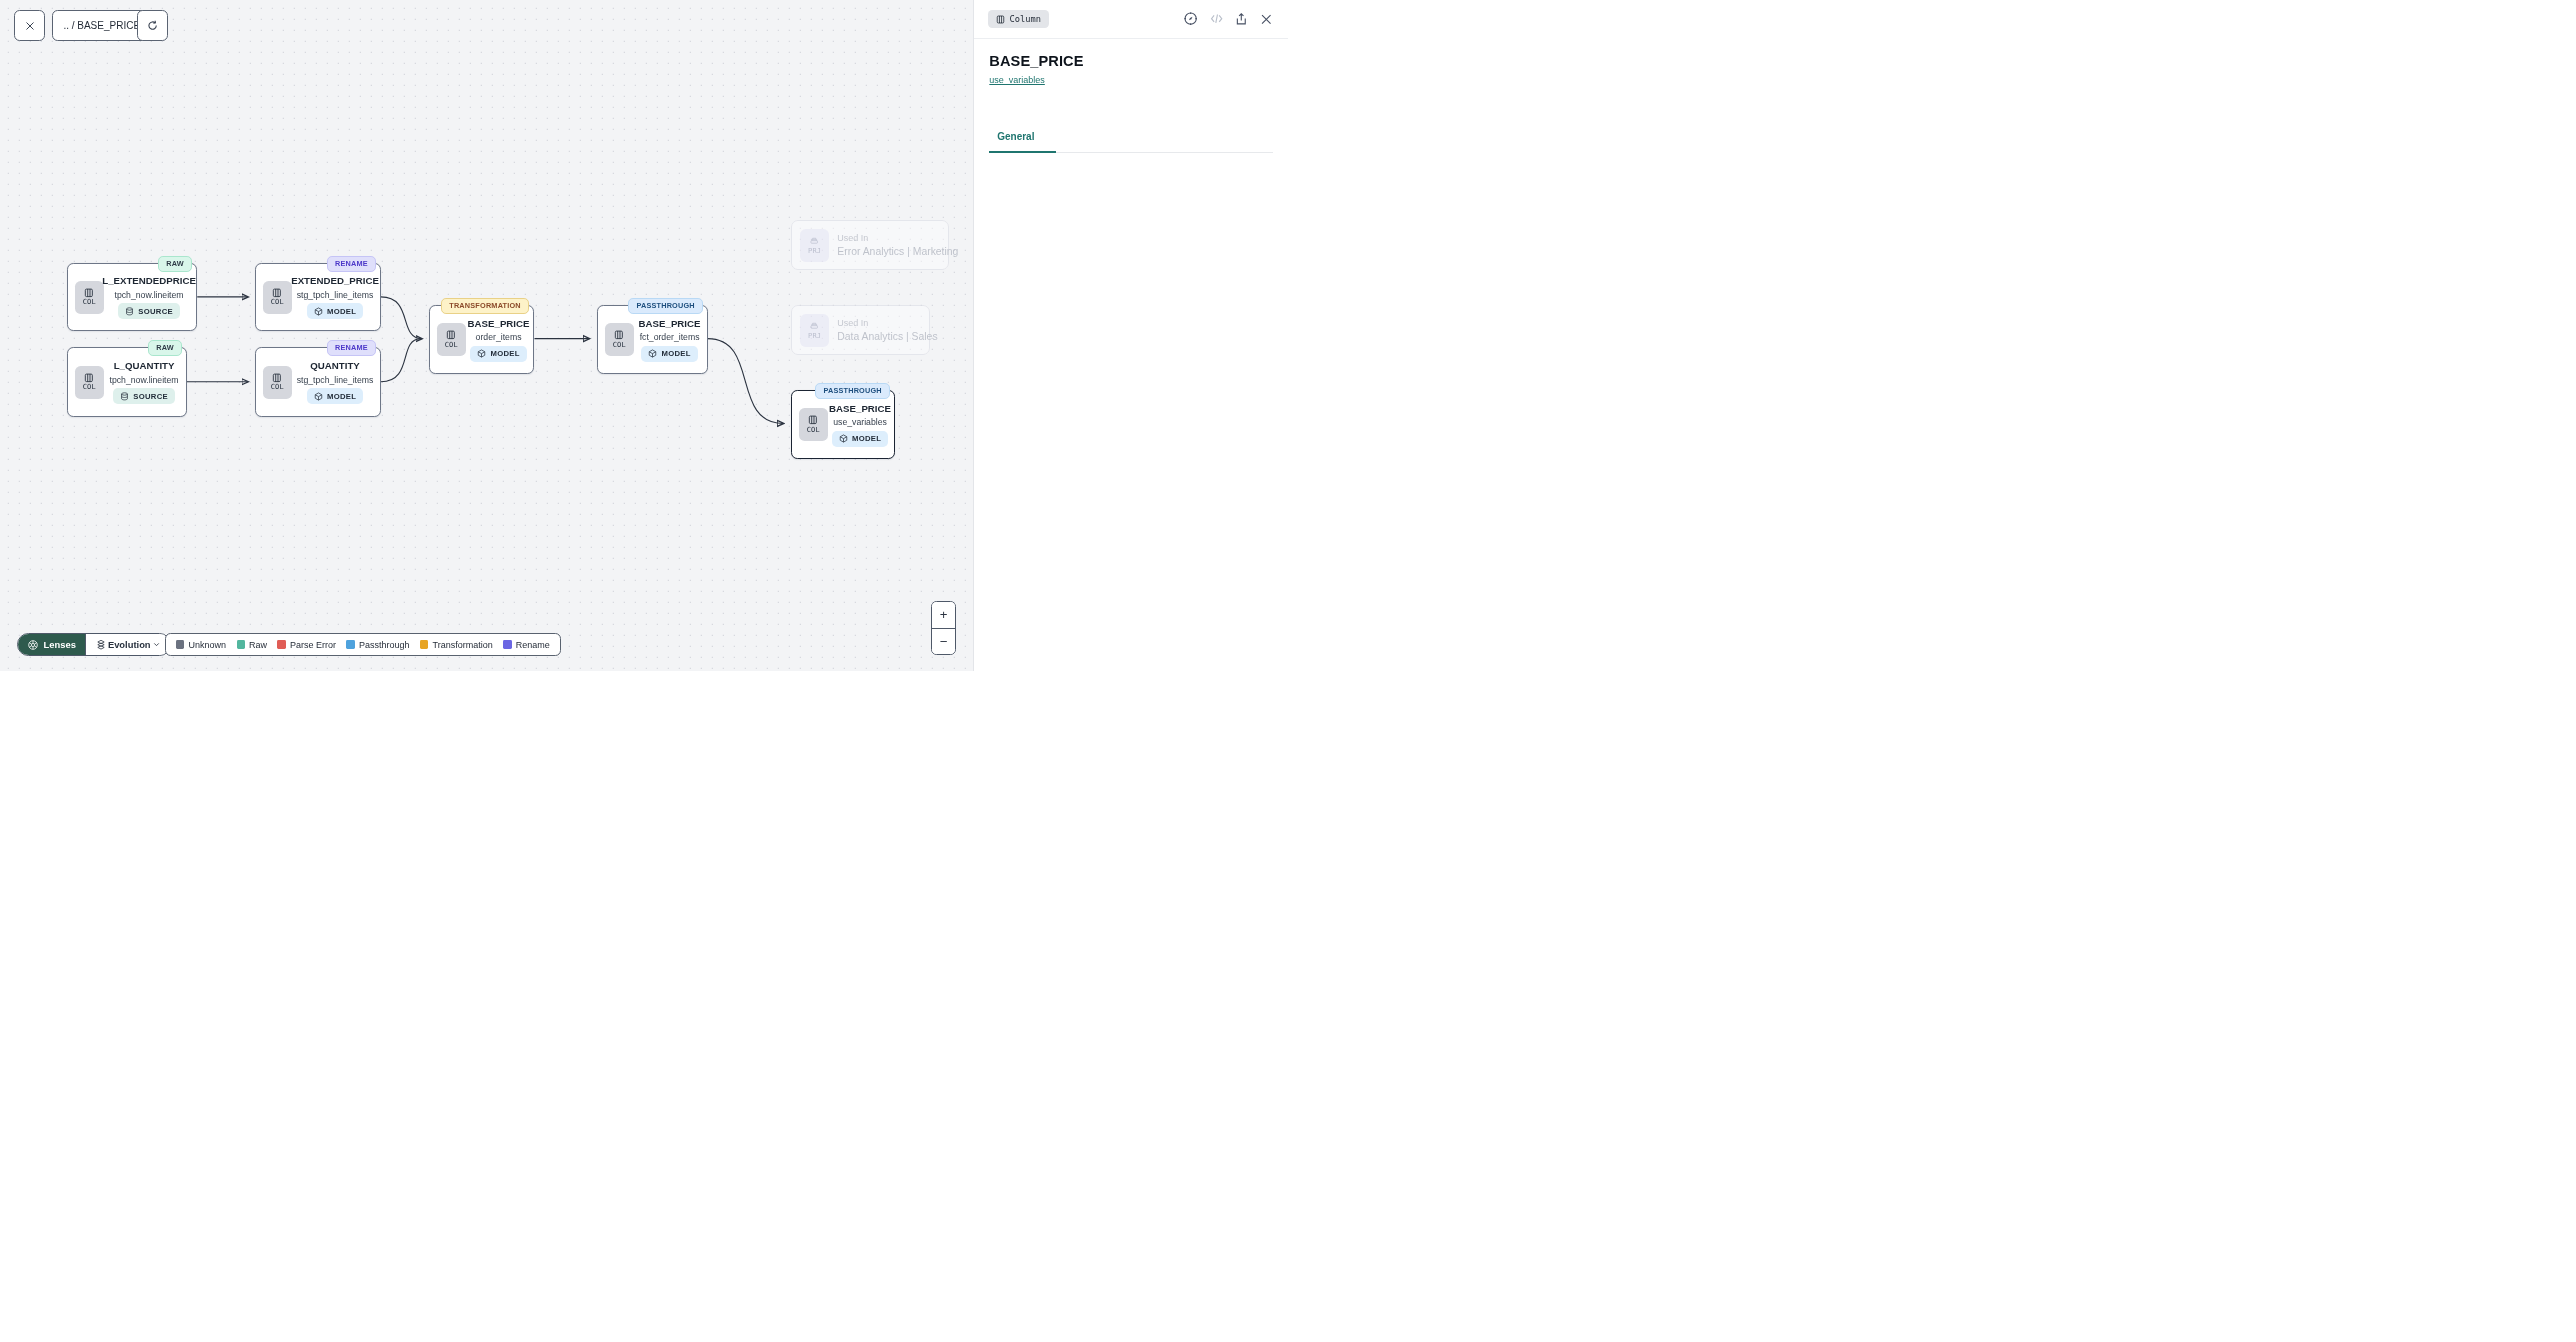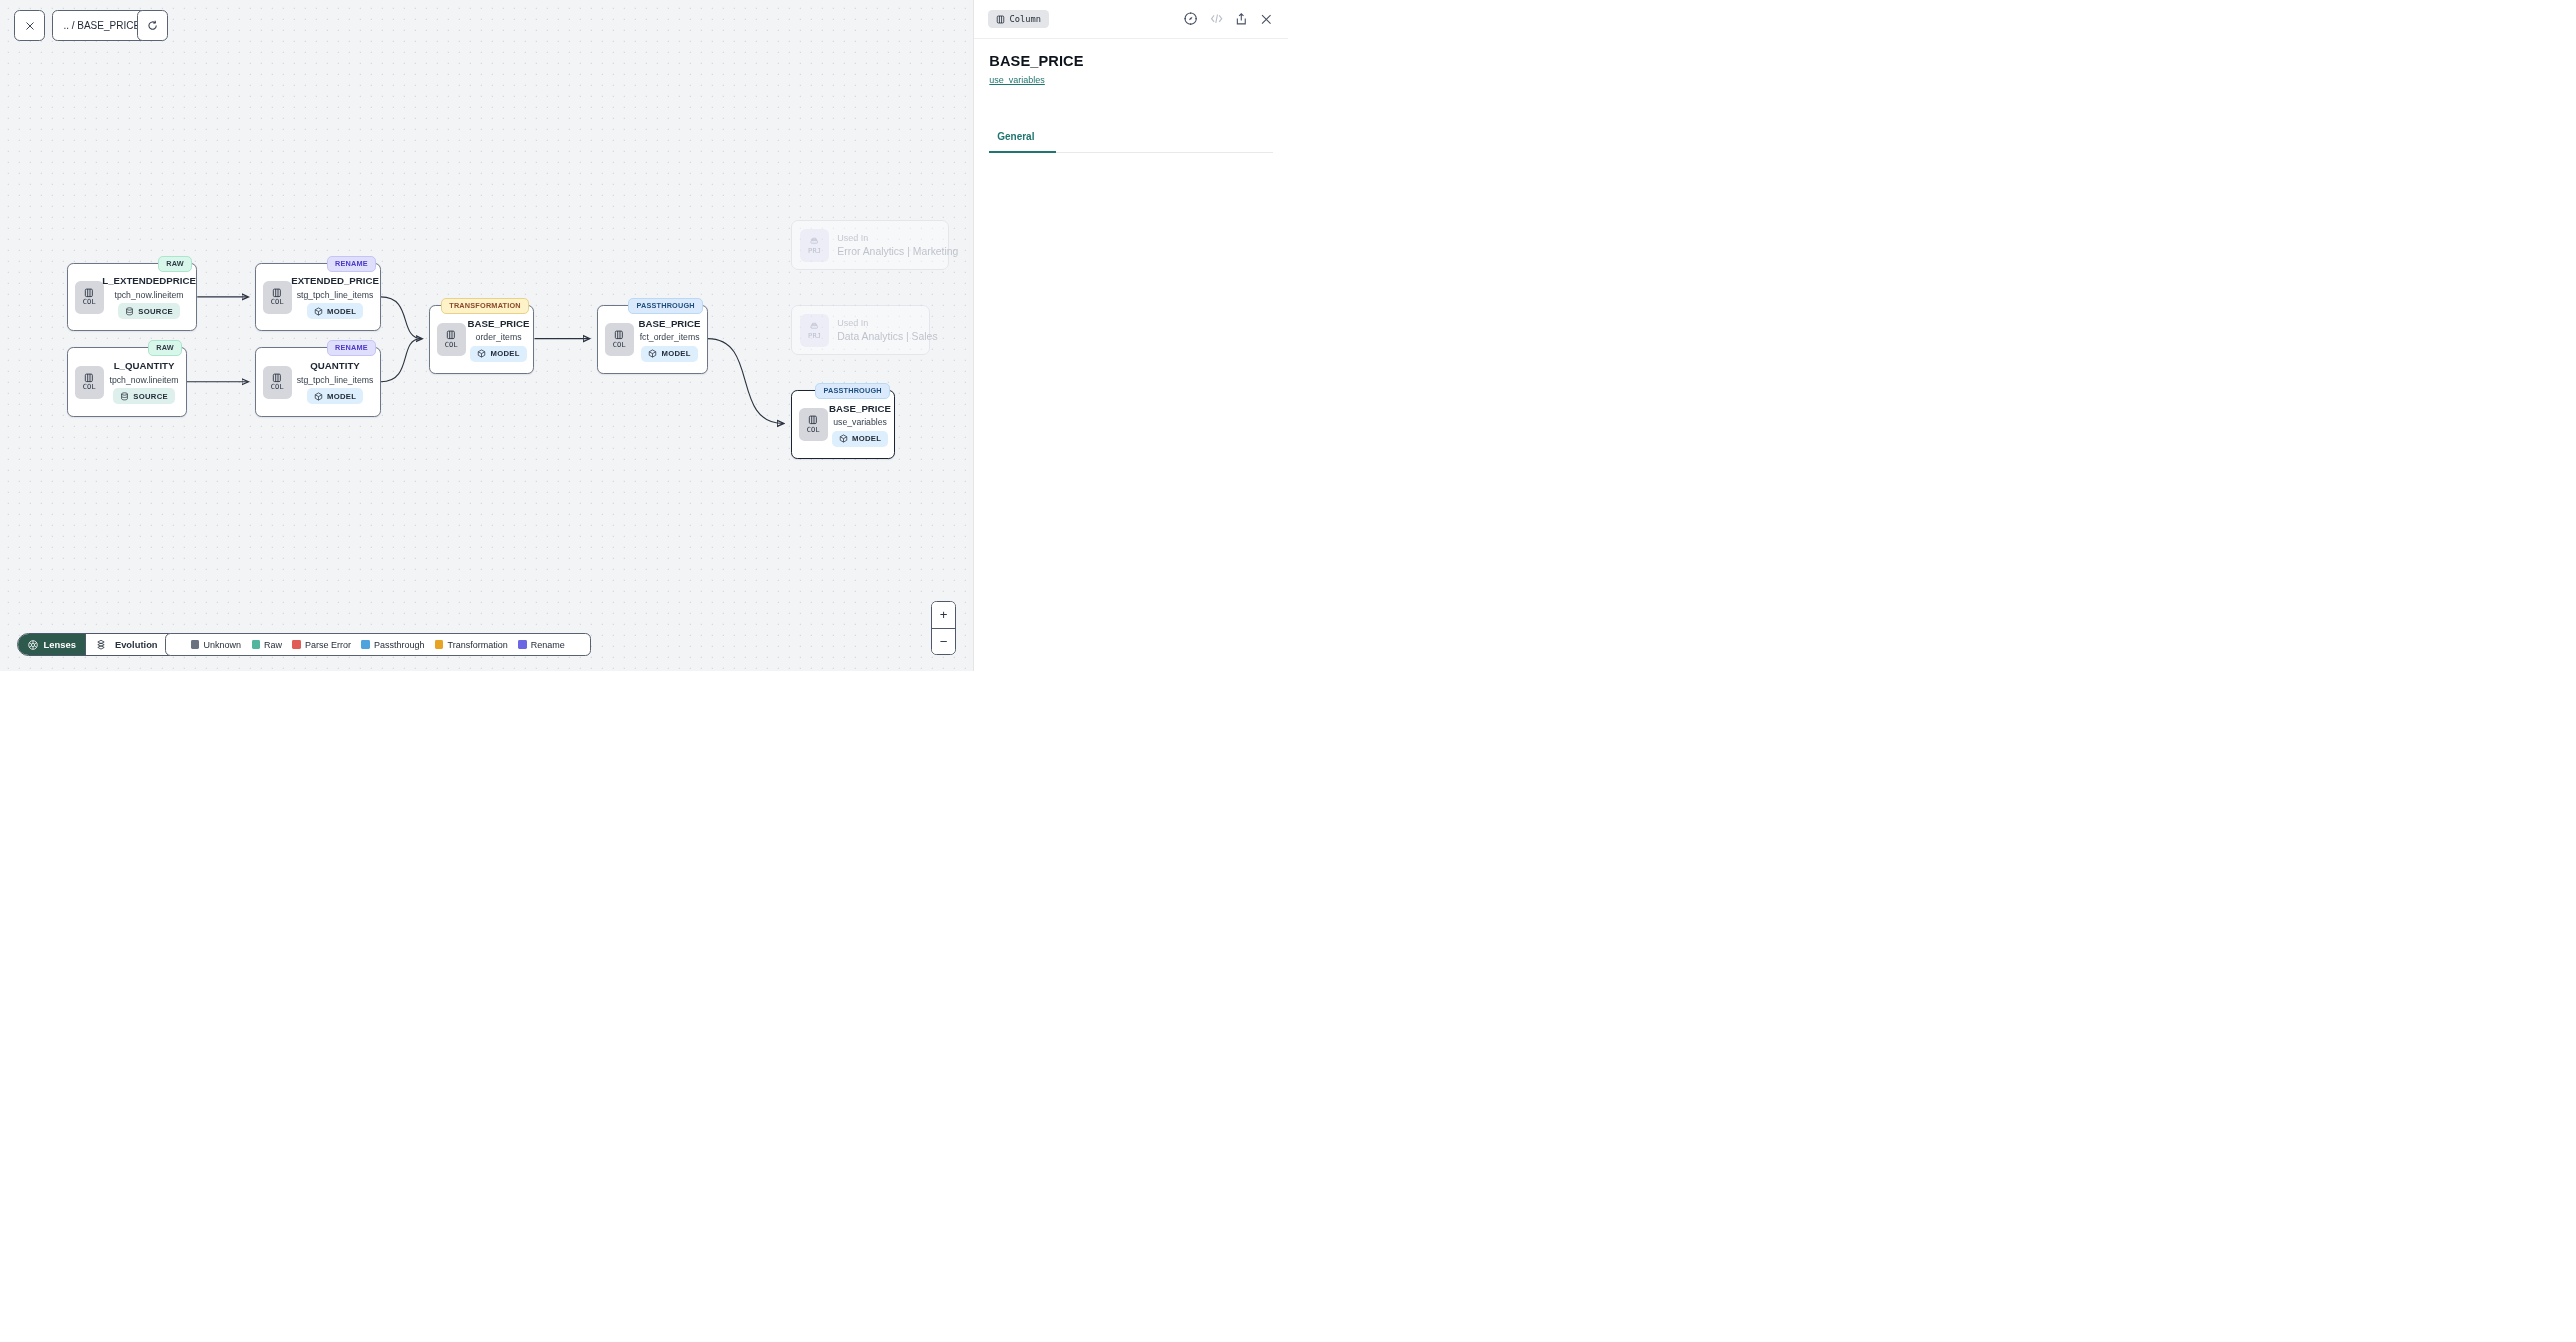--- a/index.html
+++ b/index.html
@@ -86,27 +86,27 @@
   .lens-group {
     position:absolute; left:16.7px; top:633px; height:23px; display:flex;
     border:1px solid #4e5868; border-radius:12px; overflow:hidden; background:#fff; cursor:pointer;
   }
   .lens-seg {
     display:flex; align-items:center; gap:4.9px; padding:0 9px; background:#2e5a4d; color:#fff;
     font-size:9.4px; font-weight:600;
   }
   .lens-seg svg { stroke:#fff; }
   .evo-seg {
-    display:flex; align-items:center; gap:8px; padding:0 9px; background:#fff; color:#29323f;
+    display:flex; align-items:center; gap:1px; padding:0 9px; background:#fff; color:#29323f;
     font-size:9.4px; font-weight:600; border-left:1px solid #4e5868;
   }
   .evo-seg svg { stroke:#29323f; }
   .legend {
     position:absolute; left:165px; top:633px; height:23px; display:flex; align-items:center;
-    gap:10.4px; padding:0 25px; background:#fff; border:1px solid #59626f; border-radius:5.6px;
+    gap:10.4px; padding:0 10px; background:#fff; border:1px solid #59626f; border-radius:5.6px;
   }
   .li { display:flex; align-items:center; gap:4.2px; font-size:9px; color:#1f2733; white-space:nowrap; }
   .sw { width:8.4px; height:8.4px; border-radius:1.4px; display:inline-block; }
   .sw0{background:#6b7280}.sw1{background:#52b69e}.sw2{background:#e05c55}
   .sw3{background:#4ea2dd}.sw4{background:#e7a424}.sw5{background:#6b66e3}
 
   
   .zoomctl {
     position:absolute; left:931px; top:601px; width:25px; height:54px; background:#fff;
     border:1px solid #4e5868; border-radius:5.6px; display:flex; flex-direction:column; overflow:hidden;

